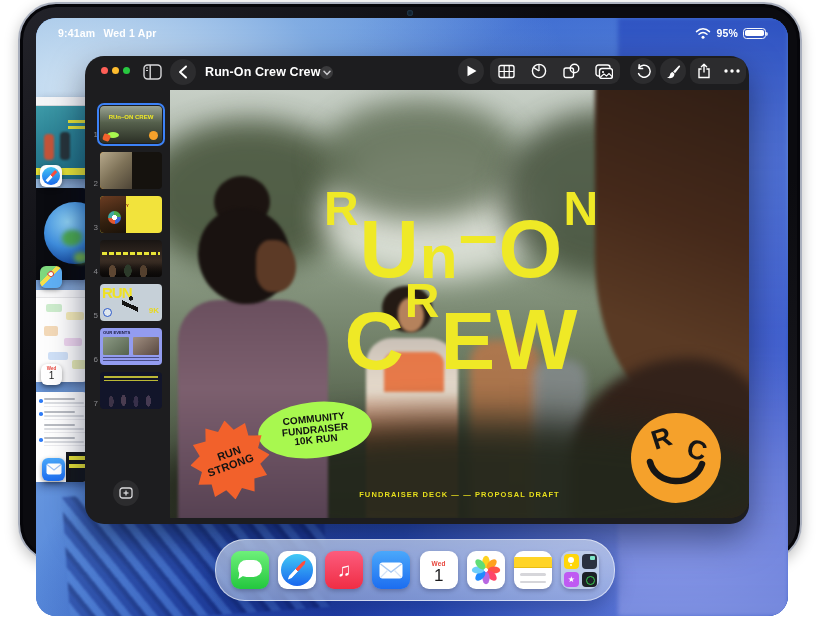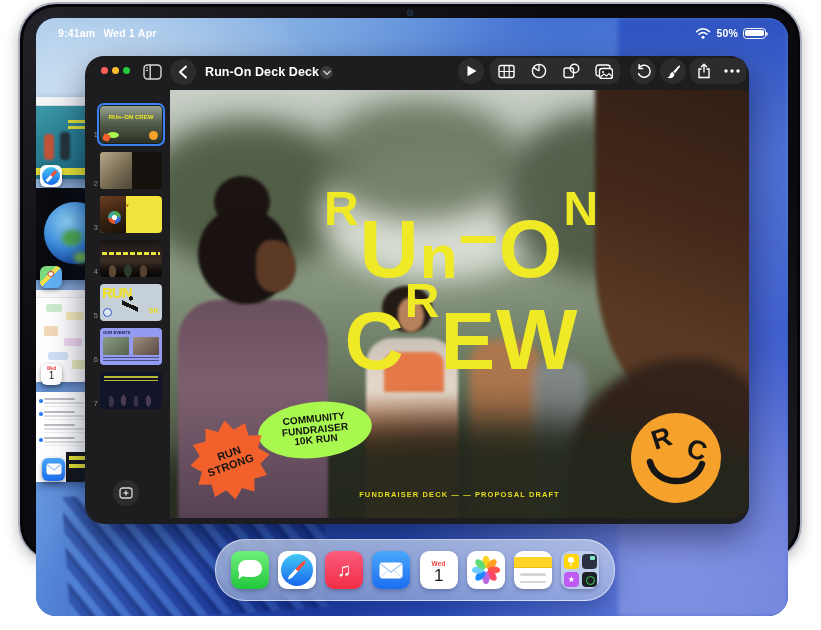--- a/index.html
+++ b/index.html
@@ -254,21 +254,21 @@
     <div id="statusbar">
       <div id="sb-left">
         <span>9:41am</span><span>Wed 1 Apr</span>
       </div>
       <div id="sb-right">
         <svg width="16" height="12" viewBox="0 0 16 12">
           <path d="M1.5,4.6 C5.4,0.9 10.6,0.9 14.5,4.6" stroke="#fff" stroke-width="1.5" fill="none" stroke-linecap="round"></path>
           <path d="M4,7.2 C6.5,5 9.5,5 12,7.2" stroke="#fff" stroke-width="1.5" fill="none" stroke-linecap="round"></path>
           <circle cx="8" cy="10.2" r="1.5" fill="#fff"></circle>
         </svg>
-        <span>50%</span>
+        <span>95%</span>
         <span class="batt">
             <i></i>
             <u></u>
           </span>
       </div>
     </div>
 
     <div class="stage-card" id="card-safari">
       <div class="chrome"></div>
       <div class="web">
@@ -349,21 +349,21 @@
               <line x1="7.2" y1="1" x2="7.2" y2="15" stroke="#d8d8da" stroke-width="1.4"></line>
               <line x1="3" y1="4" x2="5" y2="4" stroke="#d8d8da" stroke-width="1"></line>
               <line x1="3" y1="6.5" x2="5" y2="6.5" stroke="#d8d8da" stroke-width="1"></line>
             </svg>
         </button>
         <button id="btn-back">
           <svg width="10" height="14" viewBox="0 0 10 14">
               <polyline points="8,1.5 2,7 8,12.5" stroke="#fff" stroke-width="2" fill="none" stroke-linecap="round" stroke-linejoin="round"></polyline>
             </svg>
         </button>
-        <span id="kn-title">Run-On Deck Deck</span>
+        <span id="kn-title">Run-On Crew Crew</span>
         <button id="btn-title-chevron" style="left:235px;">
           <svg width="8" height="6" viewBox="0 0 8 6">
               <polyline points="1,1.2 4,4.5 7,1.2" stroke="#c9c9cc" stroke-width="1.5" fill="none" stroke-linecap="round"></polyline>
             </svg>
         </button>
 
         <button class="tb-circle" style="left:373px;">
           <svg width="11" height="12" viewBox="0 0 11 12">
               <polygon points="1.5,0.8 10.5,6 1.5,11.2" fill="#fff"></polygon>
             </svg>

